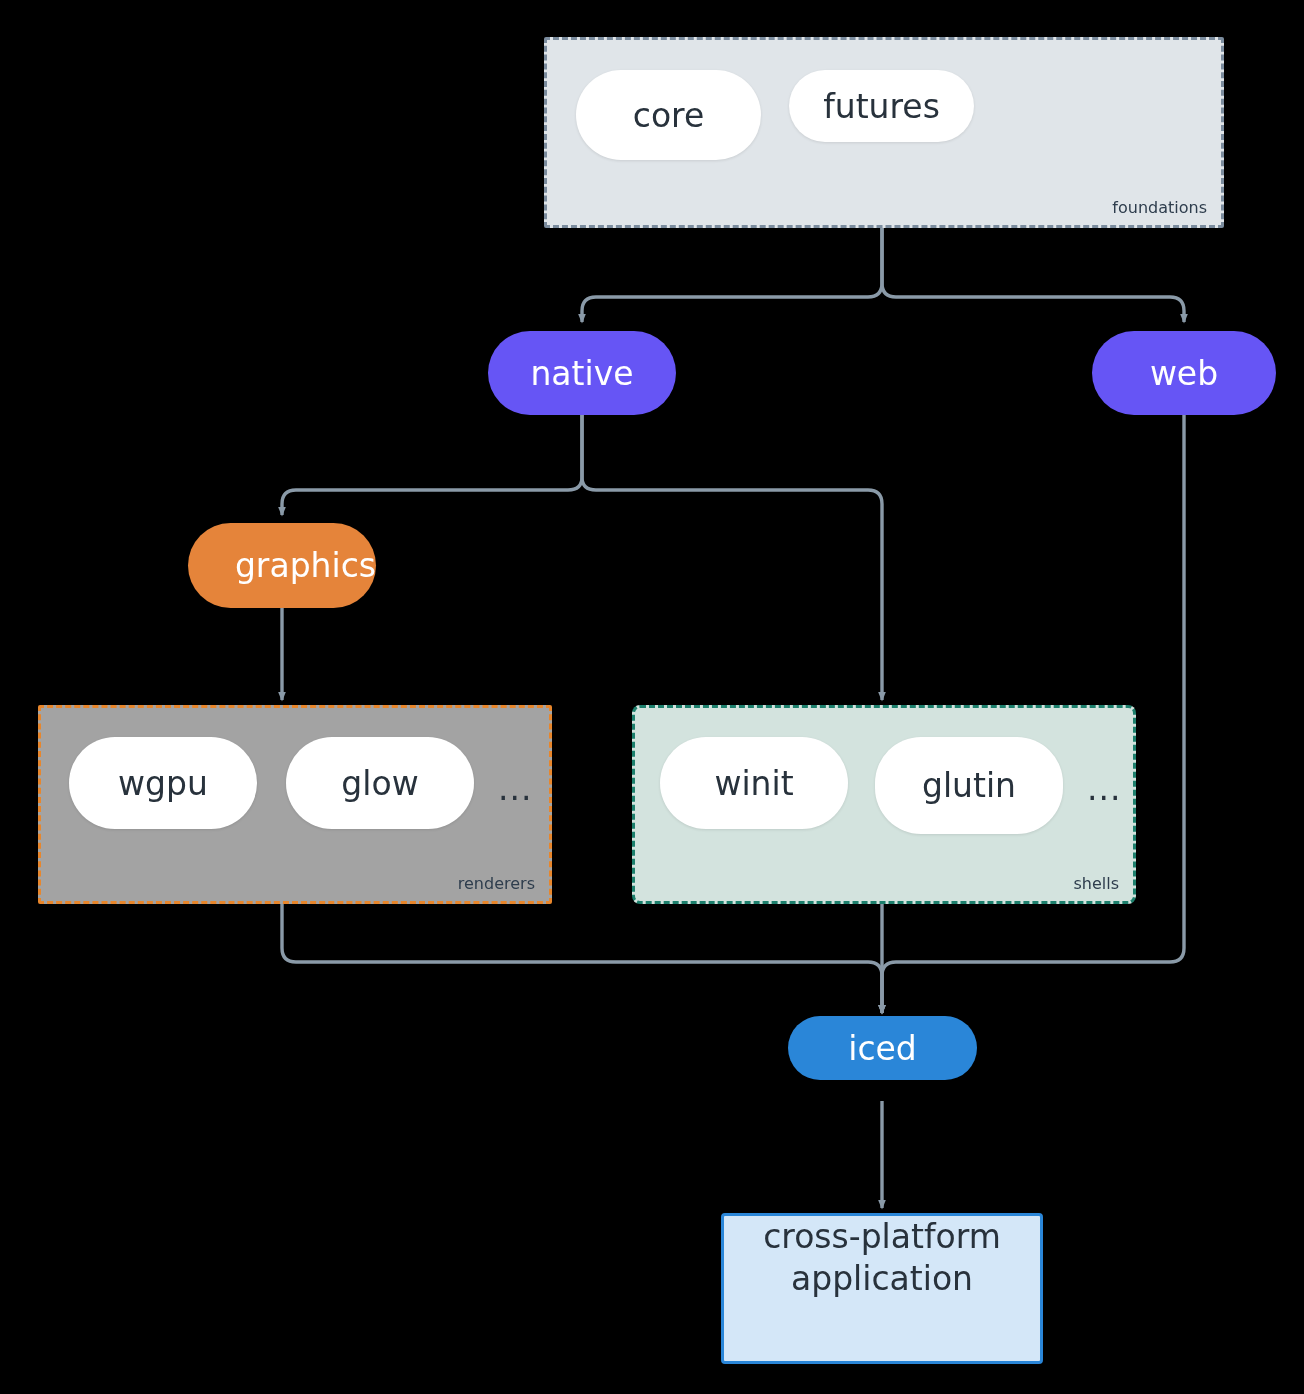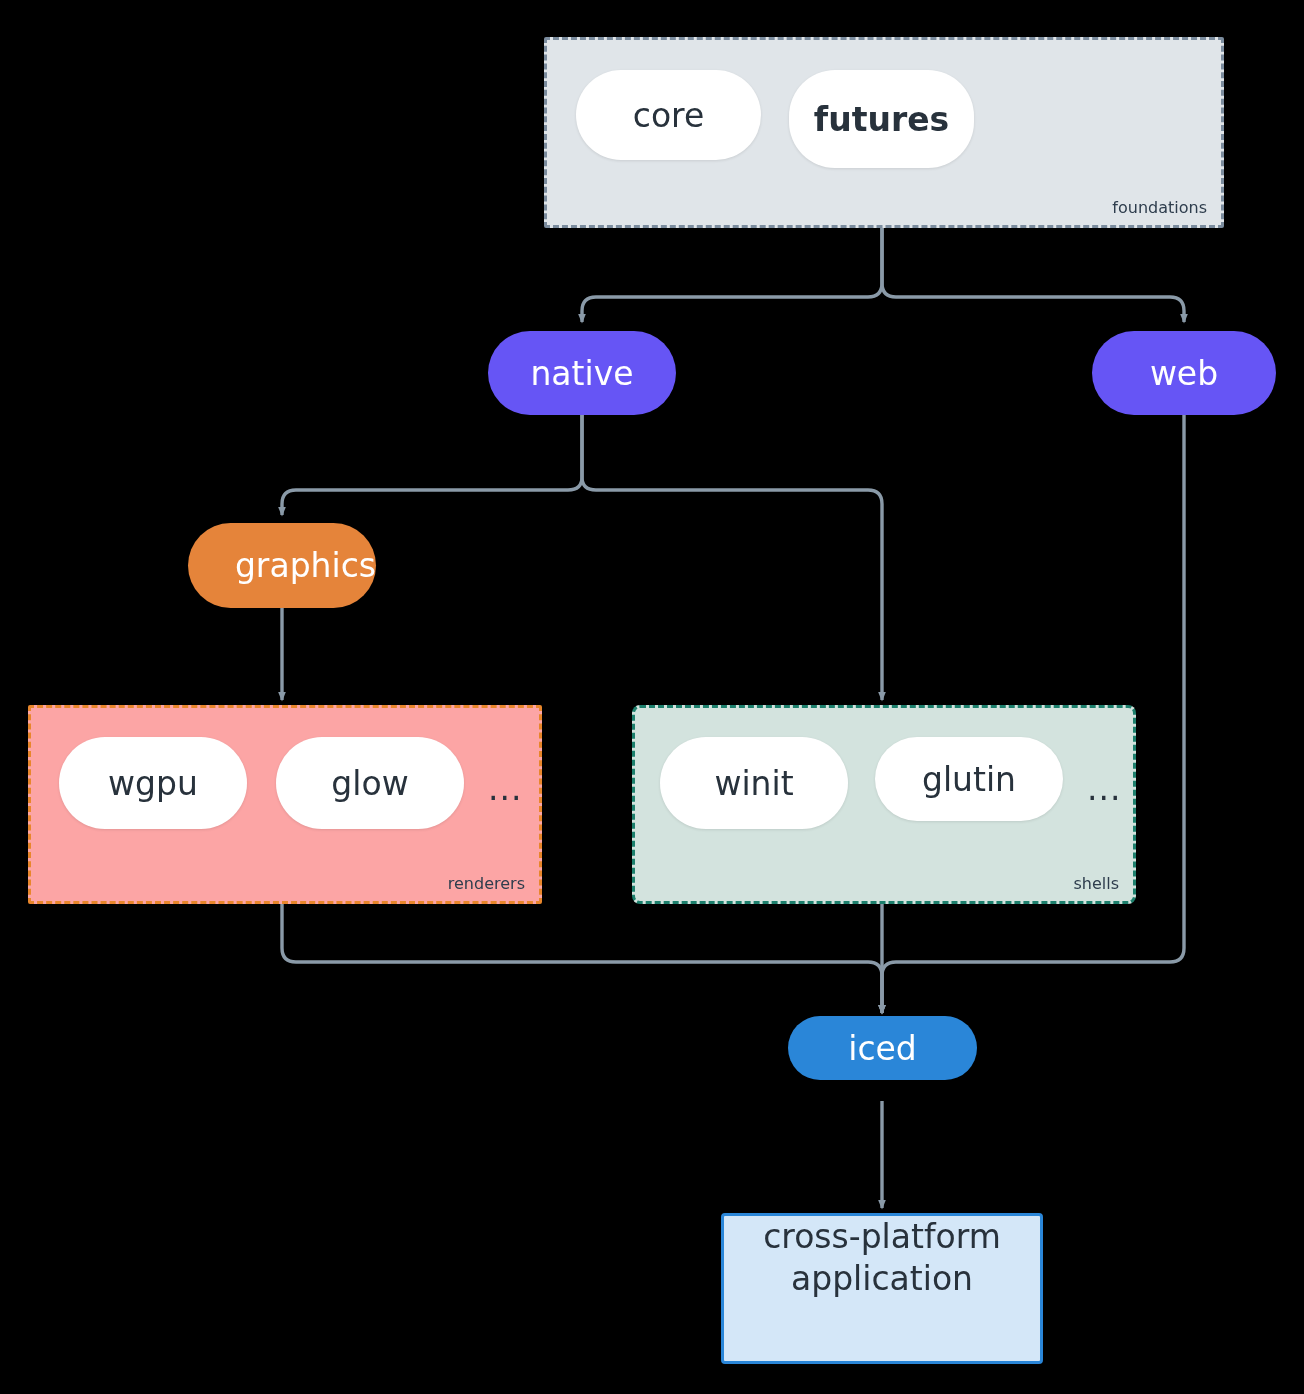--- a/index.html
+++ b/index.html
@@ -47,25 +47,25 @@
     left: 544px;
     top: 28px;
     width: 680px;
     height: 191px;
     background: #e0e5e9;
     border-color: #7b8c9e;
     border-radius: 2px;
     margin-top: 9px;
   }
   #group-renderers {
-    left: 28px;
+    left: 38px;
     top: 705px;
     width: 514px;
     height: 199px;
-    background: #fca5a5;
+    background: #a3a3a3;
     border-color: #e8862b;
     border-radius: 2px;
   }
   #group-shells {
     left: 632px;
     top: 705px;
     width: 504px;
     height: 199px;
     background: #d3e3de;
     border-color: #1d806d;
@@ -159,21 +159,21 @@
       <path d="M1184,415 L1184,948 Q1184,962 1170,962 L896,962 Q882,962 882,976 L882,1013" marker-end="url(#arrowhead)"></path>
 
       <path d="M882,1101 L882,1208" marker-end="url(#arrowhead)"></path>
     </g>
   </svg>
 
   <div id="group-foundations" class="group">
     <div class="pill" style="left:29px; top:30px; width:185px; height:90px;">
       <span>core</span>
     </div>
-    <div class="pill" style="left:242px; top:30px; width:185px; height:98px;font-weight:bold;">
+    <div class="pill" style="left:242px; top:30px; width:185px; height:72px;">
       <span>futures</span>
     </div>
     <div class="group-label">foundations</div>
   </div>
 
   <div class="stadium node-purple" style="left:488px; top:331px; width:188px; height:84px;">
     <span>native</span>
   </div>
 
   <div class="stadium node-purple" style="left:1092px; top:331px; width:184px; height:84px;">
@@ -192,21 +192,21 @@
       <span>glow</span>
     </div>
     <div class="ellipsis" style="left:457px; top:64px;">...</div>
     <div class="group-label">renderers</div>
   </div>
 
   <div id="group-shells" class="group">
     <div class="pill" style="left:25px; top:29px; width:188px; height:92px;">
       <span>winit</span>
     </div>
-    <div class="pill" style="left:240px; top:29px; width:188px; height:84px;">
+    <div class="pill" style="left:240px; top:29px; width:188px; height:97px;">
       <span>glutin</span>
     </div>
     <div class="ellipsis" style="left:452px; top:64px;">...</div>
     <div class="group-label">shells</div>
   </div>
 
   <div class="stadium node-blue" style="left:788px; top:1016px; width:189px; height:64px;">
     <span>iced</span>
   </div>
 

